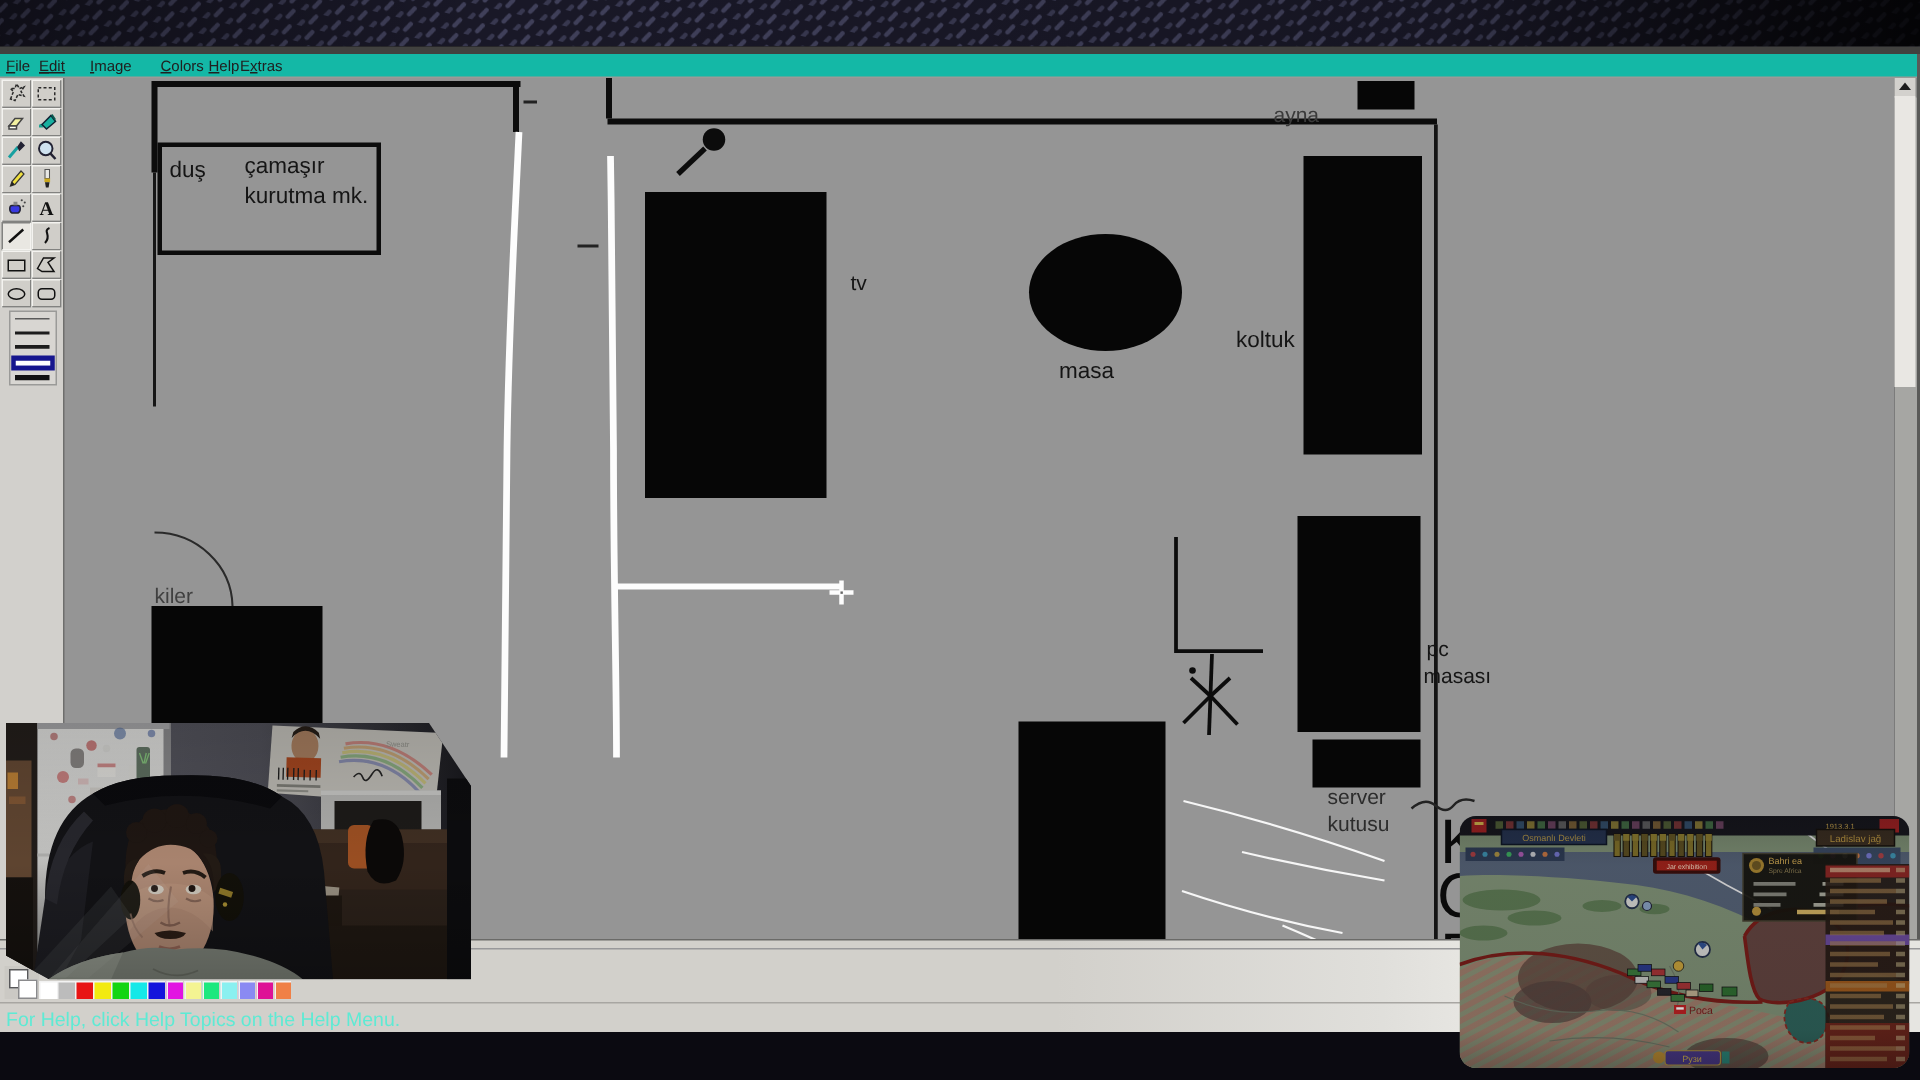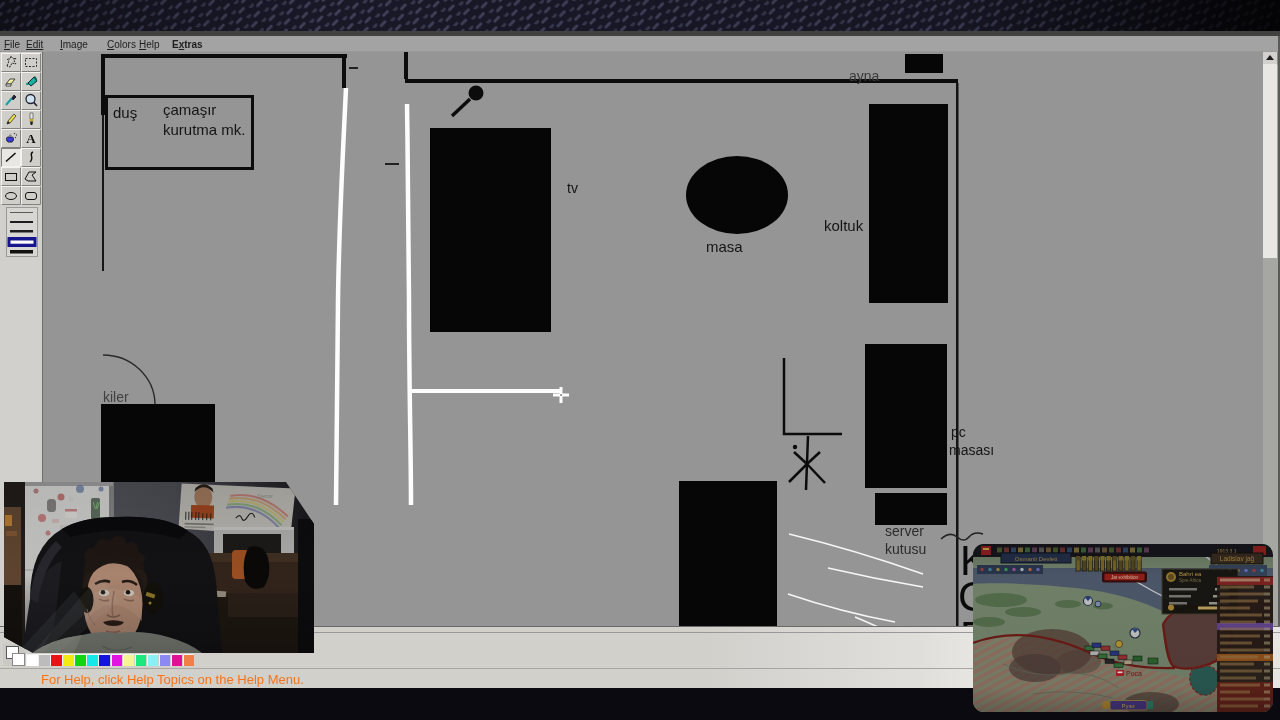--- a/index.html
+++ b/index.html
@@ -25,35 +25,35 @@
 </linearGradient>
 </defs>
 <rect width="1280" height="31" fill="#191827"></rect>
 <rect width="1280" height="31" fill="url(#weavep)"></rect>
 <rect width="1280" height="31" fill="url(#texshade)"></rect>
 </svg>
 </div>
 
 <div class="abs" style="left:0;top:31px;width:1280px;height:5px;background:#41413f;"></div>
 
-<div class="abs" id="menubar" style="left:0;top:36px;width:1280px;height:15px;background:#a3a3a3;border-bottom:1px solid #9c9a96;font-size:10px;color:#202020;">
+<div class="abs" id="menubar" style="left:0;top:36px;width:1280px;height:15px;background:#14b8a6;border-bottom:1px solid #9c9a96;font-size:10px;color:#202020;">
 
   <span class="abs" style="left:4px;top:3px;"><u>F</u>ile</span>
 
   <span class="abs" style="left:26px;top:3px;text-decoration:underline;"><u>E</u>dit</span>
 
   <span class="abs" style="left:48px;top:20px;"><u>V</u>iew</span>
 
   <span class="abs" style="left:60px;top:3px;"><u>I</u>mage</span>
 
   <span class="abs" style="left:107px;top:3px;"><u>C</u>olors</span>
 
   <span class="abs" style="left:139px;top:3px;"><u>H</u>elp</span>
 
-  <span class="abs" style="left:172px;top:3px;font-weight:bold;">E<u>x</u>tras</span>
+  <span class="abs" style="left:160px;top:3px;">E<u>x</u>tras</span>
 </div>
 
 <div class="abs" id="toolbox" style="left:0;top:52px;width:42px;height:574px;background:#d2d0cc;border-right:1px solid #6e6e6c;">
 <svg width="42" height="574" style="display:block" id="toolsvg">
 <defs>
 <g id="btn">
           <rect x="0.5" y="0.5" width="19" height="18" fill="#d0cec9" stroke="#f4f3f0" stroke-width="1"></rect>
           <path d="M19.5 0.5 V18.5 H0.5" fill="none" stroke="#828280" stroke-width="1"></path>
         </g>
 </defs>
@@ -300,21 +300,21 @@
     <div class="abs" style="left:98.4px;top:0;width:10.5px;height:11px;background:#1414dc;border-top:1px solid #f2f2f2;border-left:1px solid #f2f2f2;"></div>
     <div class="abs" style="left:110.5px;top:0;width:10.5px;height:11px;background:#e214e2;border-top:1px solid #f2f2f2;border-left:1px solid #f2f2f2;"></div>
     <div class="abs" style="left:122.6px;top:0;width:10.5px;height:11px;background:#f4f492;border-top:1px solid #f2f2f2;border-left:1px solid #f2f2f2;"></div>
     <div class="abs" style="left:134.6px;top:0;width:10.5px;height:11px;background:#1ce87e;border-top:1px solid #f2f2f2;border-left:1px solid #f2f2f2;"></div>
     <div class="abs" style="left:146.7px;top:0;width:10.5px;height:11px;background:#8af0f0;border-top:1px solid #f2f2f2;border-left:1px solid #f2f2f2;"></div>
     <div class="abs" style="left:158.8px;top:0;width:10.5px;height:11px;background:#8a8af2;border-top:1px solid #f2f2f2;border-left:1px solid #f2f2f2;"></div>
     <div class="abs" style="left:170.8px;top:0;width:10.5px;height:11px;background:#de1296;border-top:1px solid #f2f2f2;border-left:1px solid #f2f2f2;"></div>
     <div class="abs" style="left:182.9px;top:0;width:10.5px;height:11px;background:#f08046;border-top:1px solid #f2f2f2;border-left:1px solid #f2f2f2;"></div>
   </div>
 
-<div class="abs" style="left:4px;top:672px;width:600px;height:16px;font-size:13px;color:#f97316;margin-left:37px;">For Help, click Help Topics on the Help Menu.</div>
+<div class="abs" style="left:4px;top:672px;width:600px;height:16px;font-size:13px;color:#5eead4;">For Help, click Help Topics on the Help Menu.</div>
 
 <div class="abs" style="left:0;top:688px;width:1280px;height:32px;background:#0b0a11;"></div>
 
 <div class="abs" id="webcam" style="left:4px;top:481px;width:310px;height:172px;clip-path:polygon(0px 1px,282px 1px,310px 43px,310px 172px,29px 172px,0px 156px);">
 <svg width="310" height="172" style="display:block" id="camsvg">
 <defs>
 <linearGradient id="fridgeg" x1="0" y1="0" x2="0" y2="1">
 <stop offset="0" stop-color="#cfcfcd"></stop>
           <stop offset="0.6" stop-color="#bebebc"></stop>
           <stop offset="1" stop-color="#8e8e8c"></stop>

